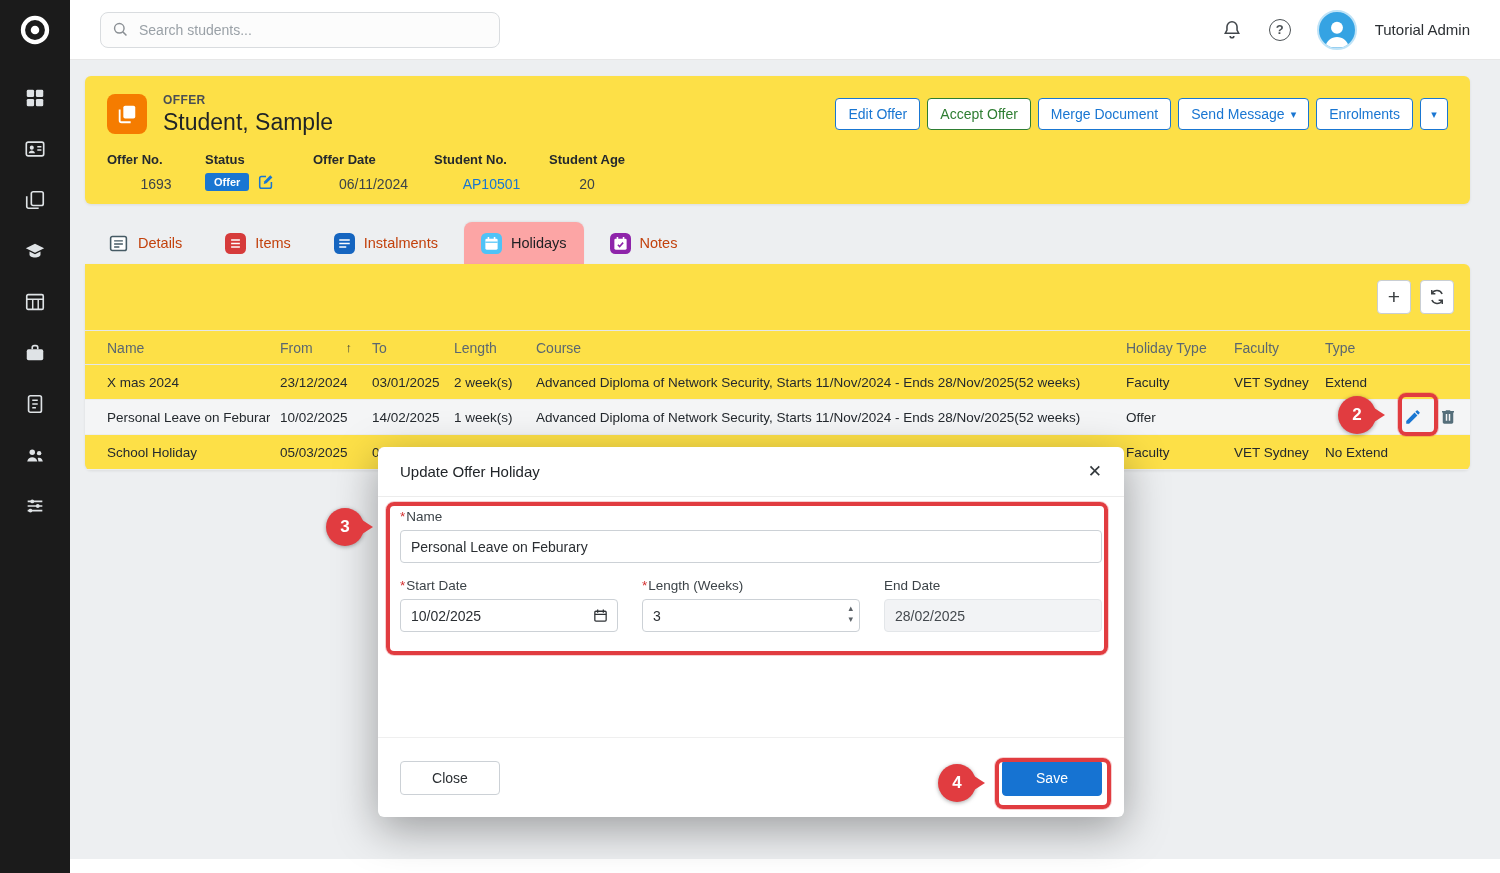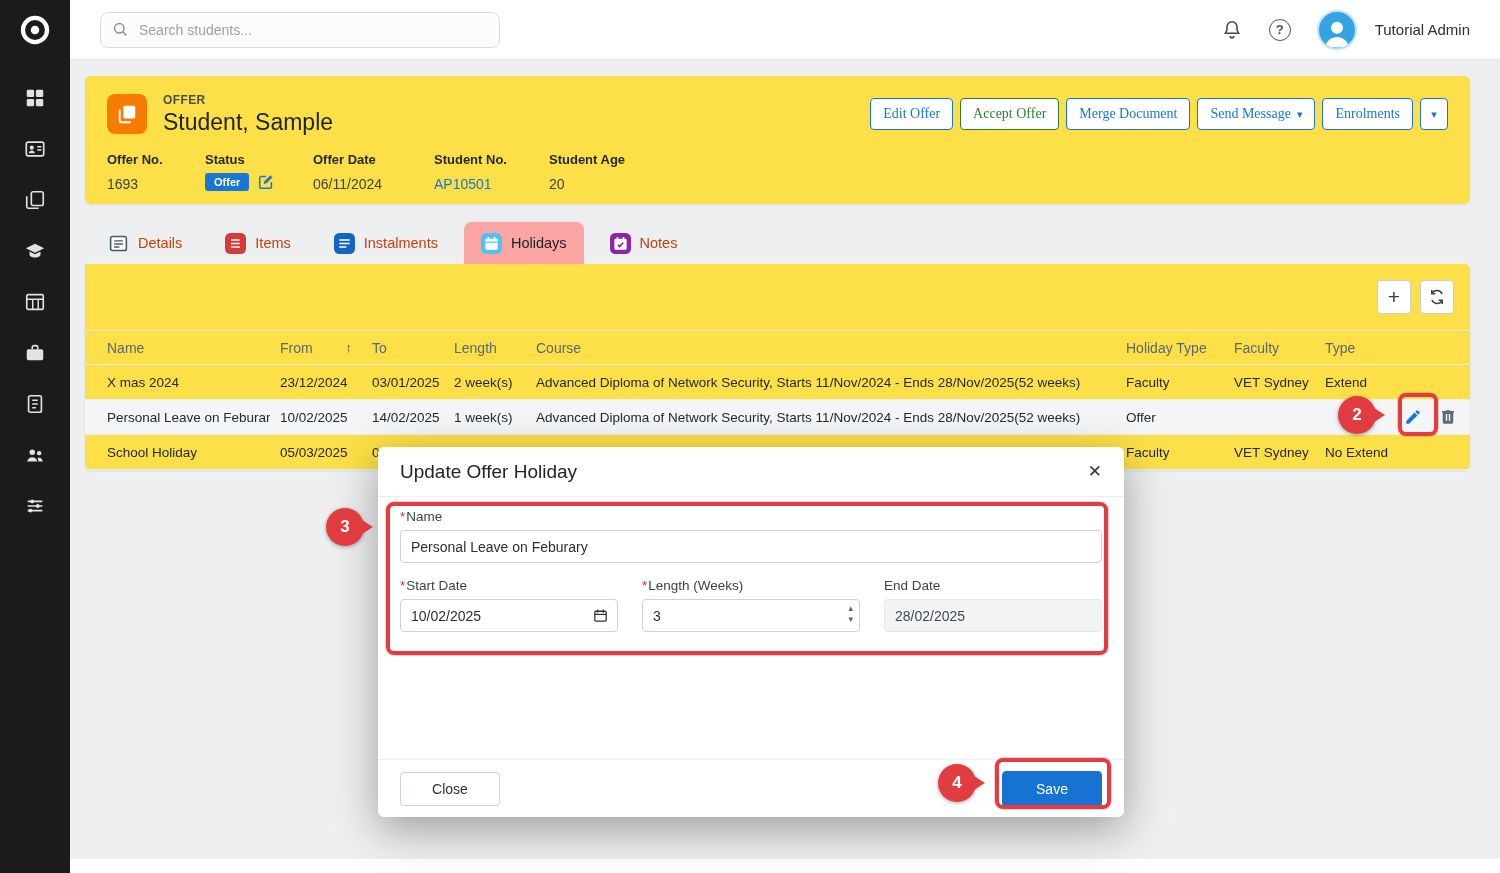--- a/index.html
+++ b/index.html
@@ -29,30 +29,30 @@
   .main { position:absolute; left:70px; top:60px; width:1430px; padding:16px 30px 0 15px; }
   .card { background:#fde047; border-radius:6px; box-shadow:0 1px 3px rgba(0,0,0,.08); }
 
   
   .offer-card { padding:12px 22px 12px 22px; }
   .offer-head { display:flex; align-items:center; height:52px; }
   .offer-icon { width:40px; height:40px; border-radius:8px; background:#f57c00; display:flex; align-items:center; justify-content:center; }
   .offer-titles { margin-left:16px; }
   .kicker { font-size:12px; font-weight:bold; color:#4a4f54; letter-spacing:.4px; }
   .student-name { font-size:23px; color:#1f2327; margin-top:2px; }
-  .head-actions { margin-left:auto; display:flex; align-items:center; gap:7px;font-family:Liberation Serif, serif; }
+  .head-actions { margin-left:auto; display:flex; align-items:center; gap:7px; }
   .btn { height:32px; padding:0 12px; border-radius:4px; font-size:14px; font-family:inherit; background:#fff; cursor:pointer; display:flex; align-items:center; gap:6px; }
   .btn-blue { color:#1976d2; border:1px solid #1976d2; }
   .btn-green { color:#2e7d32; border:1px solid #2e7d32; }
   .btn .caret { font-size:11px; }
   .btn-caret { width:28px; justify-content:center; padding:0; }
   .offer-info { display:flex; margin-top:12px; }
   .info-block { display:flex; flex-direction:column; }
   .info-label { font-size:13px; font-weight:bold; color:#24292e; }
-  .info-value { font-size:14px; color:#3c4348; margin-top:9px; }
+  .info-value { font-size:14px; color:#3c4348; margin-top:9px;text-align:center; }
   .ib-no { width:98px; } .ib-status { width:108px; } .ib-date { width:121px; } .ib-stuno { width:115px; }
   .status-wrap { display:flex; align-items:center; gap:8px; margin-top:6px; }
   .badge { background:#1976d2; color:#fff; font-size:11px; font-weight:bold; padding:3px 9px; border-radius:3px; }
   .link { color:#1976d2; cursor:pointer; }
 
   
   .tabs { display:flex; gap:9px; margin-top:18px; padding-left:6px; height:42px; }
   .tab { display:flex; align-items:center; gap:9px; padding:0 17px; font-size:14.5px; color:#c2410c; cursor:pointer; border-radius:8px 8px 0 0; }
   .tab.active { background:#fca5a5; color:#202124; box-shadow:0 -1px 2px rgba(0,0,0,.05); }
   .tab svg { width:21px; height:21px; }
@@ -69,33 +69,33 @@
   th:first-child, td:first-child { padding-left:22px; }
   tr.selected td { background:#f4f5f6; }
   .th-from { display:flex; align-items:center; justify-content:space-between; }
   .sort-arrow { color:#33383c; font-size:13px; }
   .row-actions { display:flex; align-items:center; justify-content:center; gap:17px; }
   .act-ic { width:18px; height:18px; cursor:pointer; }
 
   
   .modal { position:absolute; left:378px; top:447px; width:746px; height:370px; background:#fff; border-radius:6px; box-shadow:0 12px 44px rgba(0,0,0,.35); z-index:50; }
   .modal-header { height:50px; padding:0 22px; display:flex; align-items:center; justify-content:space-between; border-bottom:1px solid #ececec; }
-  .modal-title { font-size:19px; color:#212529; }
+  .modal-title { font-size:15px; color:#212529; }
   .modal-x { font-size:17px; color:#33383c; background:none; border:none; cursor:pointer; font-family:inherit; }
   .modal-body { padding:12px 22px 0 22px; }
   .f-label { font-size:13.5px; color:#3c4348; display:flex; gap:1px; margin-bottom:6px; }
   .req { color:#d32f2f; }
   .txt-input { width:100%; height:33px; border:1px solid #ccd1d6; border-radius:4px; padding:0 10px; font-size:14px; font-family:inherit; color:#2b2f33; background:#fff; outline:none; }
   .fields-row { display:flex; gap:24px; margin-top:15px; }
   .f-col { width:218px; }
   .input-wrap { position:relative; }
   .input-wrap .cal-ic { position:absolute; right:9px; top:8px; pointer-events:none; }
   .spinner { position:absolute; right:7px; top:4px; display:flex; flex-direction:column; line-height:11px; color:#5b6167; font-size:9px; cursor:pointer; }
   .txt-input.disabled { background:#f2f3f5; border-color:#e3e6e9; color:#44494e; }
-  .modal-footer { position:absolute; left:0; right:0; bottom:0; height:58px; padding:0 22px; display:flex; align-items:center; justify-content:space-between; border-top:1px solid #efefef; }
+  .modal-footer { position:absolute; left:0; right:0; bottom:0; height:80px; padding:0 22px; display:flex; align-items:center; justify-content:space-between; border-top:1px solid #efefef; }
   .btn-close { width:100px; height:34px; background:#fff; border:1px solid #ccd1d6; border-radius:4px; font-size:14px; font-family:inherit; color:#2b2f33; cursor:pointer; }
   .btn-save { width:100px; height:36px; background:#1673d2; border:1px solid #1673d2; border-radius:4px; font-size:14px; font-family:inherit; color:#fff; cursor:pointer; }
 
   
   .hl { position:absolute; border:4px solid #e13c40; border-radius:8px; box-shadow:0 0 0 1px rgba(225,60,64,.25); pointer-events:none; z-index:60; }
   .hl-2 { left:1398px; top:393px; width:40px; height:43px; }
   .hl-3 { left:386px; top:502px; width:722px; height:153px; }
   .hl-4 { left:995px; top:758px; width:116px; height:51px; }
   .callout { position:absolute; width:38px; height:38px; z-index:61; pointer-events:none; }
   .callout .bubble { width:38px; height:38px; border-radius:50%; background:#e13c40; color:#fff; font-size:17px; font-weight:bold; display:flex; align-items:center; justify-content:center; box-shadow:0 1px 4px rgba(0,0,0,.35); }

